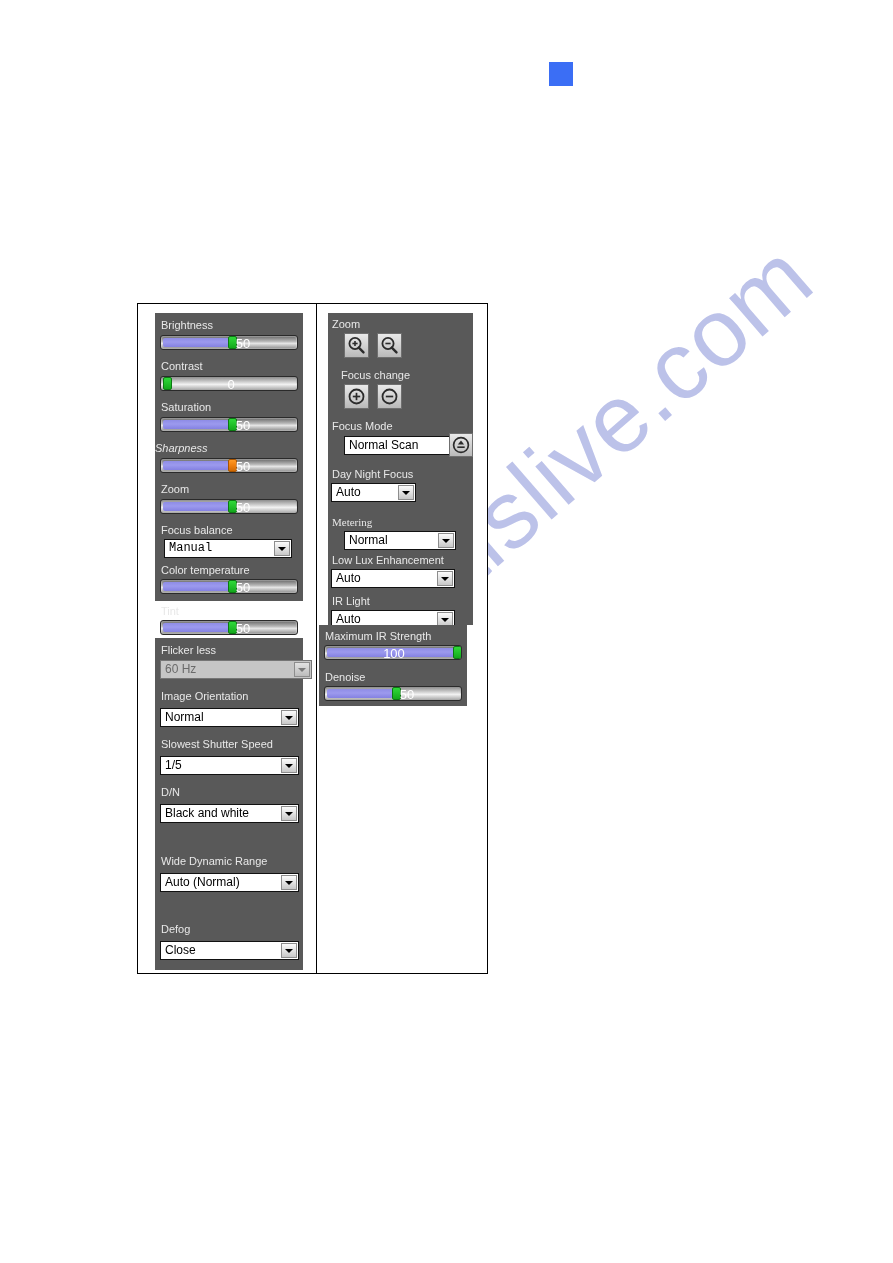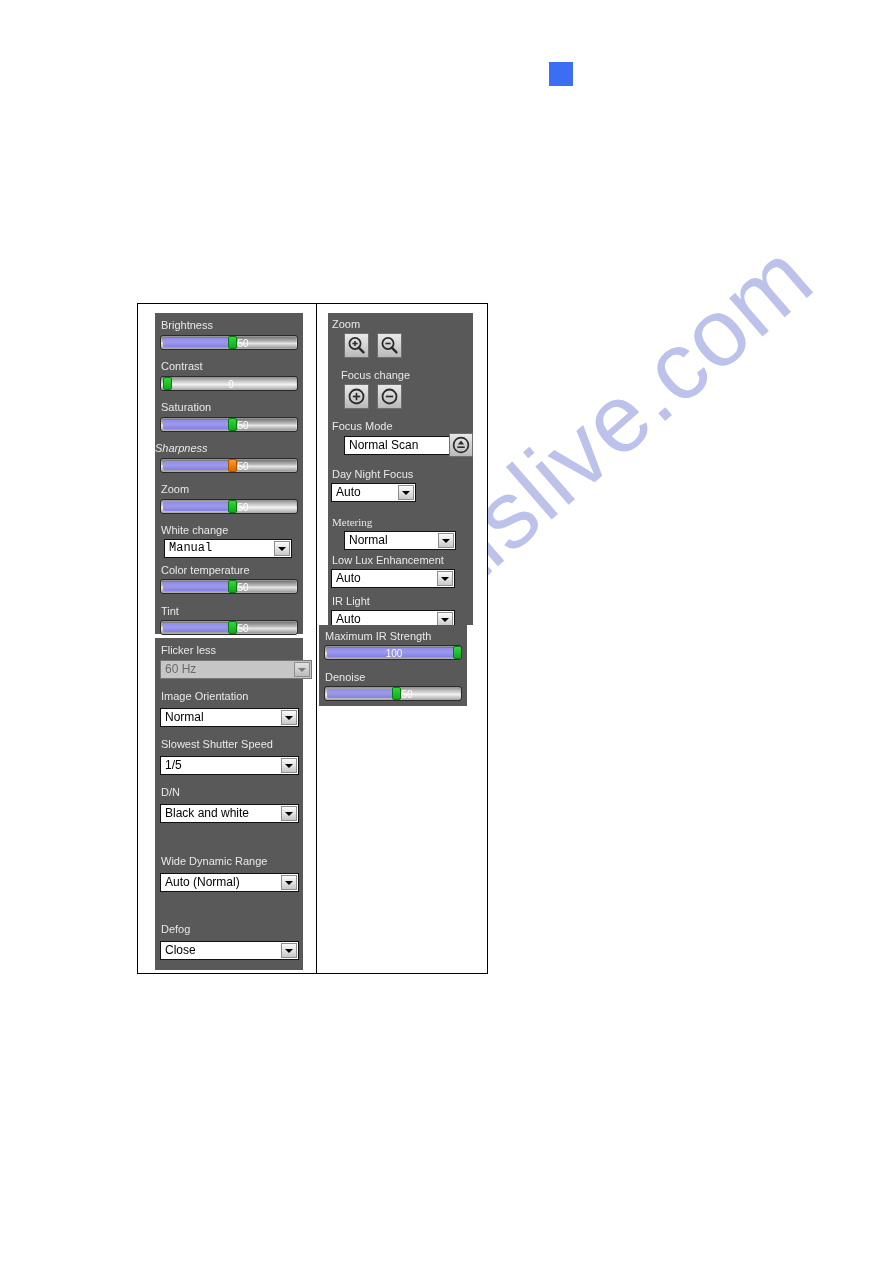--- a/index.html
+++ b/index.html
@@ -123,21 +123,21 @@
   .slider .handle.orange {
     background: linear-gradient(to bottom, #ff9a26 0%, #f07f0d 50%, #cf6a04 100%);
     border-color: #a85400;
   }
   .slider .val {
     position: absolute;
     top: 0px;
     height: 15px;
     line-height: 15px;
     color: #ffffff;
-    font-size: 10px;
+    font-size: 13px;
     font-family: "Liberation Sans", sans-serif;
     text-align: center;
     z-index: 2;
   }
   .slider.light .track-inner {
     background: linear-gradient(to bottom, #9a9a9a 0%, #d6d6d6 40%, #f2f2f2 58%, #b4b4b4 100%);
   }
   .slider.light .val { color: #ffffff; }
 
   
@@ -196,21 +196,21 @@
 <div id="watermark">
   <div class="wm-text">manualslive.com</div>
 </div>
 
 <div id="blue-square"></div>
 
 <div id="settings-frame">
 
   <div class="column" id="column-left">
 
-    <div class="panel" id="panel-image" style="left:17px; top:9px; width:148px; height:321px;">
+    <div class="panel" id="panel-image" style="left:17px; top:9px; width:148px; height:288px;">
 
       <div class="lbl" style="left:6px; top:6px;">Brightness</div>
       <div class="slider" style="left:5px; top:22px; width:138px;">
         <div class="track-inner"></div>
         <div class="fill" style="width:66px;"></div>
         <div class="val" style="left:70px; width:24px;">50</div>
         <div class="handle" style="left:67px;"></div>
       </div>
 
       <div class="lbl" style="left:6px; top:47px;">Contrast</div>
@@ -238,21 +238,21 @@
       </div>
 
       <div class="lbl" style="left:6px; top:170px;">Zoom</div>
       <div class="slider light" style="left:5px; top:186px; width:138px;">
         <div class="track-inner"></div>
         <div class="fill" style="width:66px;"></div>
         <div class="val" style="left:70px; width:24px;">50</div>
         <div class="handle" style="left:67px;"></div>
       </div>
 
-      <div class="lbl" style="left:6px; top:211px;">White change</div>
+      <div class="lbl" style="left:6px; top:211px;">Focus balance</div>
       <div class="sel" style="left:9px; top:226px; width:128px;font-family:Liberation Mono, monospace;">
         <span>Manual</span>
         <span class="arrow-box">
             <span class="caret"></span>
           </span>
       </div>
 
       <div class="lbl" style="left:6px; top:251px;">Color temperature</div>
       <div class="slider" style="left:5px; top:266px; width:138px;">
         <div class="track-inner"></div>

